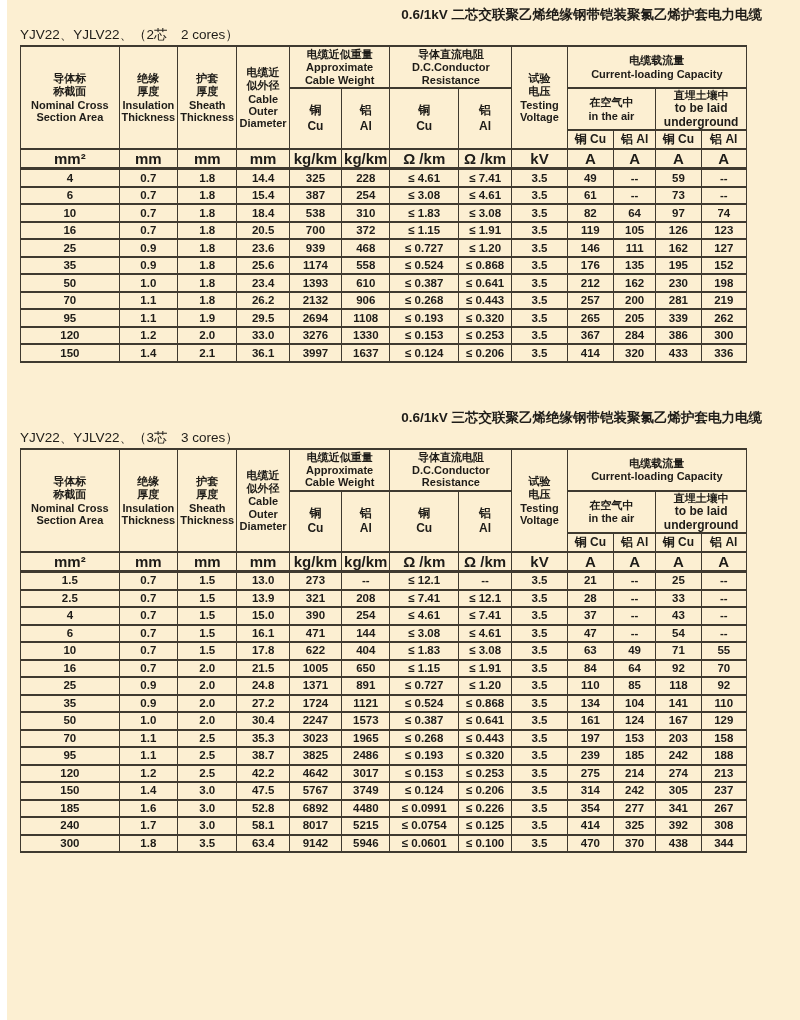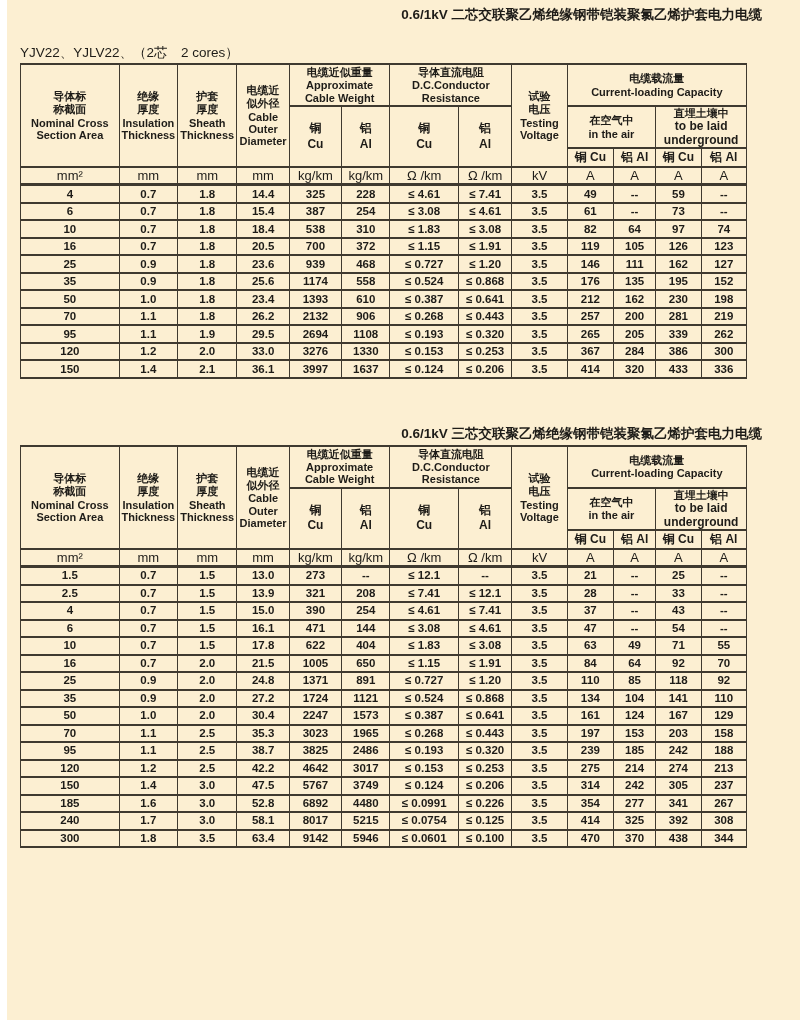--- a/index.html
+++ b/index.html
@@ -13,40 +13,40 @@
   }
   .left-strip{
     position:absolute;left:0;top:0;width:7px;height:1020px;background:#FFFFFF;
   }
   .content{padding:6px 38px 0 20px;}
   .title-cn,.title-en{
     text-align:right;font-weight:bold;font-size:13.5px;line-height:18px;
     white-space:nowrap;
   }
   .model-line{
-    text-align:left;font-size:13.5px;line-height:17px;margin-top:20px;white-space:nowrap;
+    text-align:left;font-size:13.5px;line-height:17px;margin-top:2px;white-space:nowrap;
   }
   .section-2{margin-top:46px;}
   table.spec{
     border-collapse:collapse;
     table-layout:fixed;
     width:727px;
     margin-top:2px;
   }
   table.spec th, table.spec td{
     border:1.5px solid #3F3A30;
     border-top-width:2px;border-bottom-width:2px;
     text-align:center;vertical-align:middle;
     padding:0;overflow:hidden;
   }
   tr.h1{height:42px;}
   tr.h2{height:32px;}
   tr.h3{height:16px;}
   tr.units{height:16px;}
-  tr.units th{border-bottom-width:3px;font-size:13px;font-weight:normal;text-align:center;}
+  tr.units th{border-bottom-width:3px;font-size:15px;font-weight:bold;text-align:center;}
   tbody td{height:15.5px;font-size:11.5px;font-weight:bold;line-height:13px;}
   .cn{display:block;font-size:11px;font-weight:bold;line-height:1.22;white-space:pre-line;}
   .en{display:block;font-size:11px;font-weight:bold;line-height:1.12;white-space:pre-line;}
   th[data-name="header-underground"] .en{font-size:12px;}
   tr.h3 th{font-size:12px;font-weight:bold;}
   tr.h2 th[data-name="header-weight-cu"] .cn,
   tr.h2 th[data-name="header-weight-al"] .cn,
   tr.h2 th[data-name="header-resistance-cu"] .cn,
   tr.h2 th[data-name="header-resistance-al"] .cn{font-size:12px;line-height:1.3;}
 </style>
@@ -339,20 +339,21 @@
             <td data-name="spec-cell">320</td>
             <td data-name="spec-cell">433</td>
             <td data-name="spec-cell">336</td>
           </tr>
         </tbody>
     </table>
   </section>
 
   <section class="section-2" data-name="section-3cores">
     <div class="title-cn" data-name="section-title-cn">0.6/1kV 三芯交联聚乙烯绝缘钢带铠装聚氯乙烯护套电力电缆</div>
+    <div class="model-line" data-name="model-designation">YJV22、YJLV22、（3芯　3 cores）</div>
 
     <table class="spec" data-name="spec-table-3cores">
       <colgroup>
         <col style="width:98px">
           <col style="width:58px">
           <col style="width:59px">
           <col style="width:52px">
         <col style="width:52px">
           <col style="width:48px">
           <col style="width:68px">

